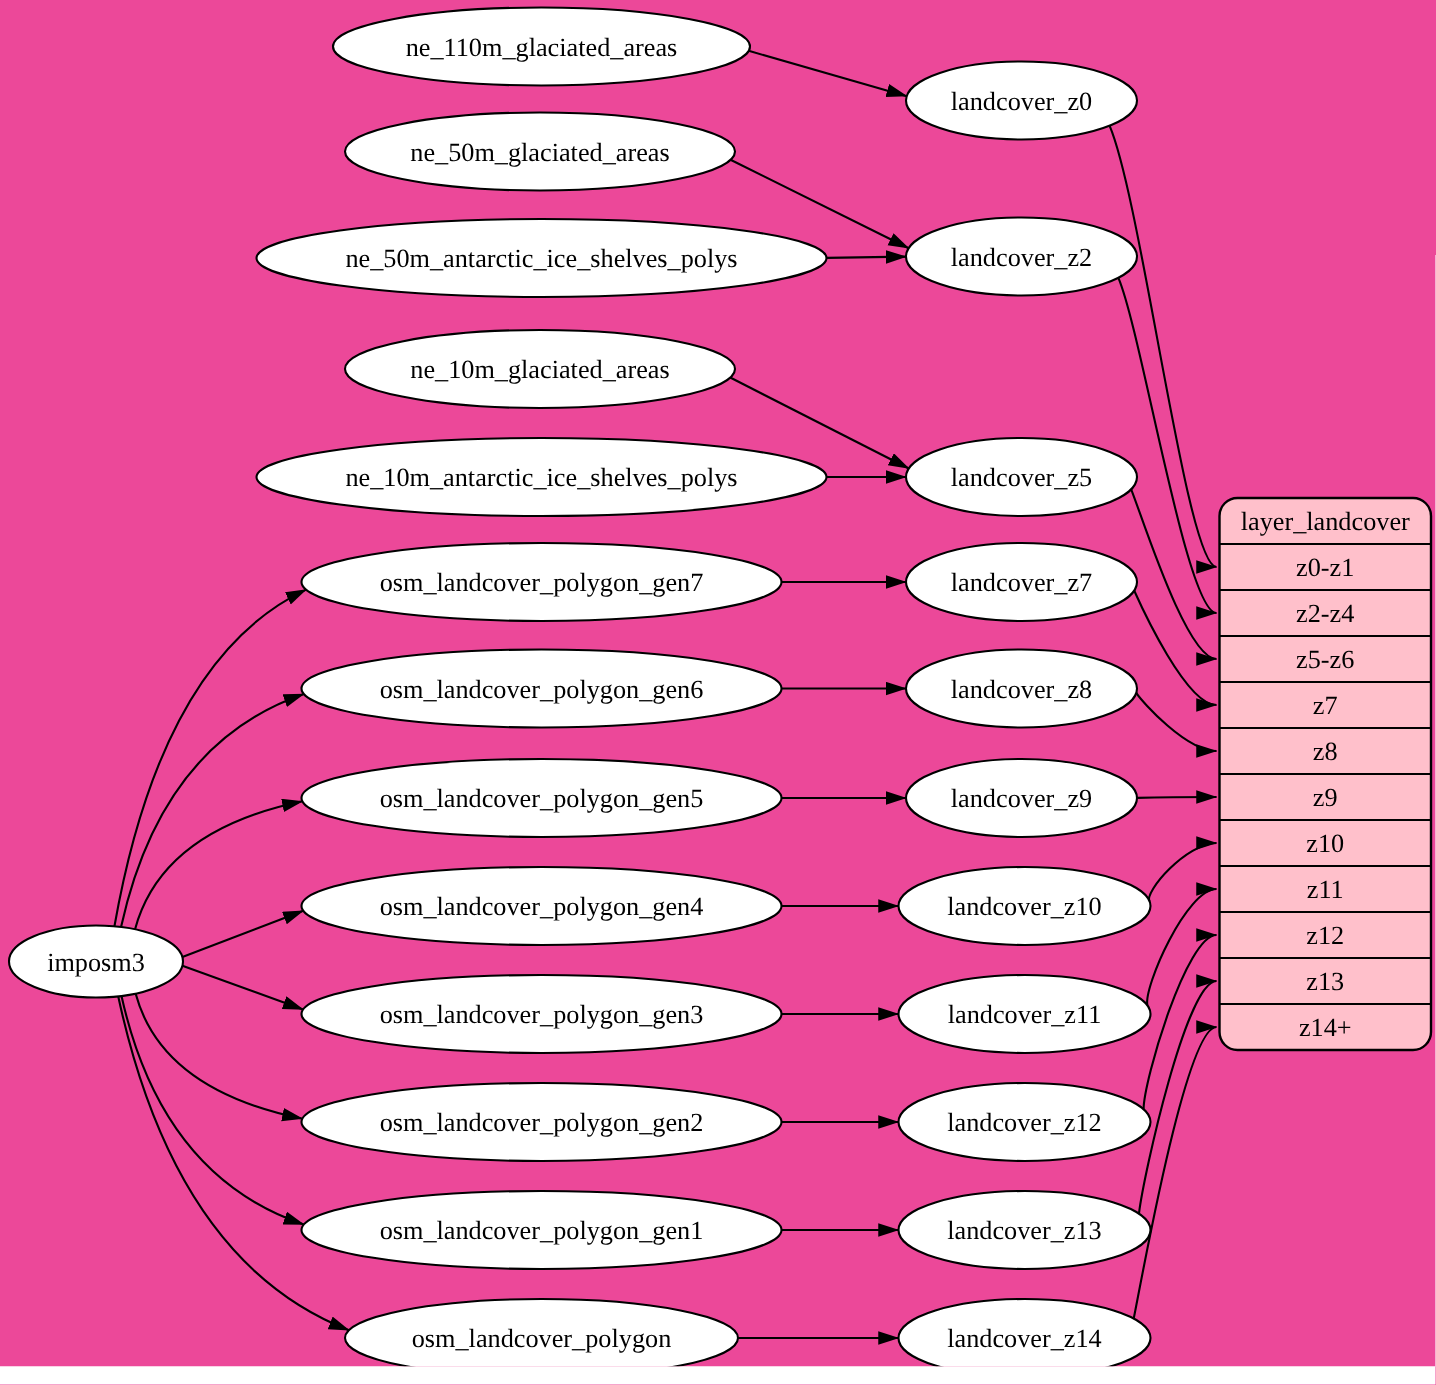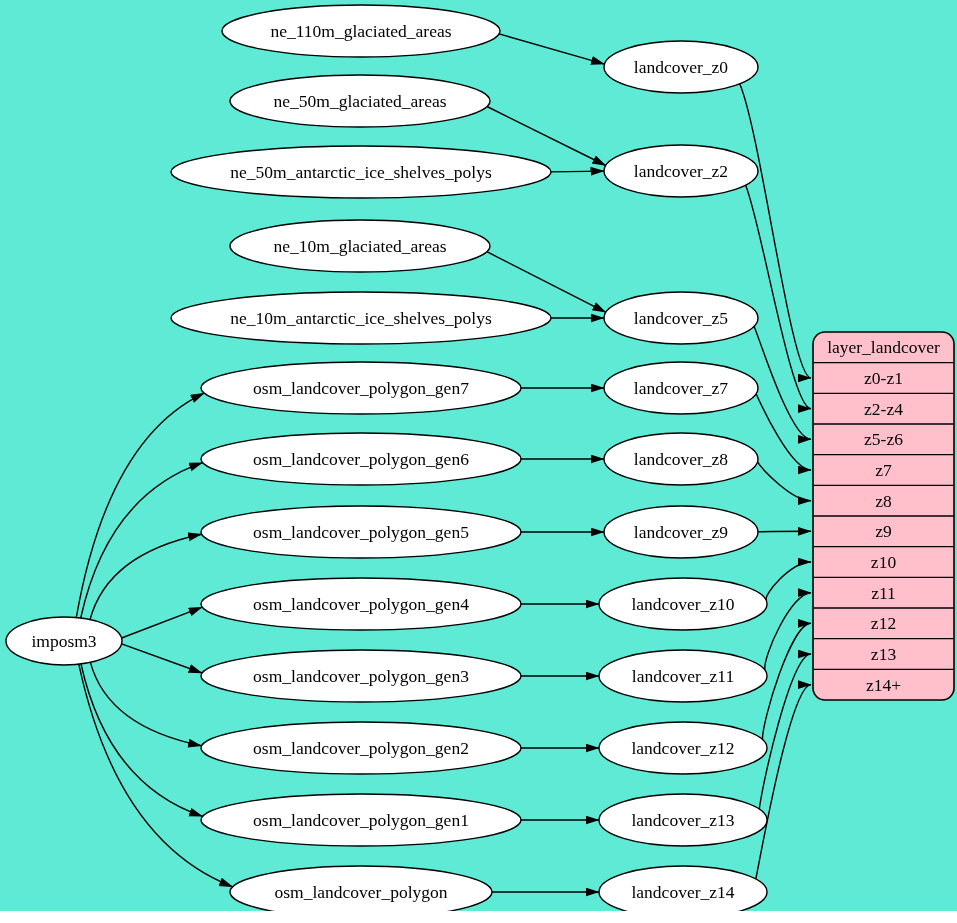--- a/index.html
+++ b/index.html
@@ -1,16 +1,16 @@
 <!DOCTYPE html>
 <html><head>
 <meta charset="utf-8">
 <style>
   html,body{margin:0;padding:0;background:#ffffff;}
-  .page{position:relative;width:957px;height:911px;background:#5eead4;overflow:hidden;}
+  .page{position:relative;width:957px;height:911px;background:#ec4899;overflow:hidden;}
   svg{display:block;}
   svg text{
     font-family:"Liberation Serif","DejaVu Serif",serif;
     font-size:17.5px;
     fill:#000000;
   }
   .edge{fill:none;stroke:#000000;stroke-width:1.4;}
   .node-shape{fill:#ffffff;stroke:#000000;stroke-width:1.4;}
   .table-shape{stroke:#000000;stroke-width:1.6;}
   .table-sep{stroke:#000000;stroke-width:1.3;}

